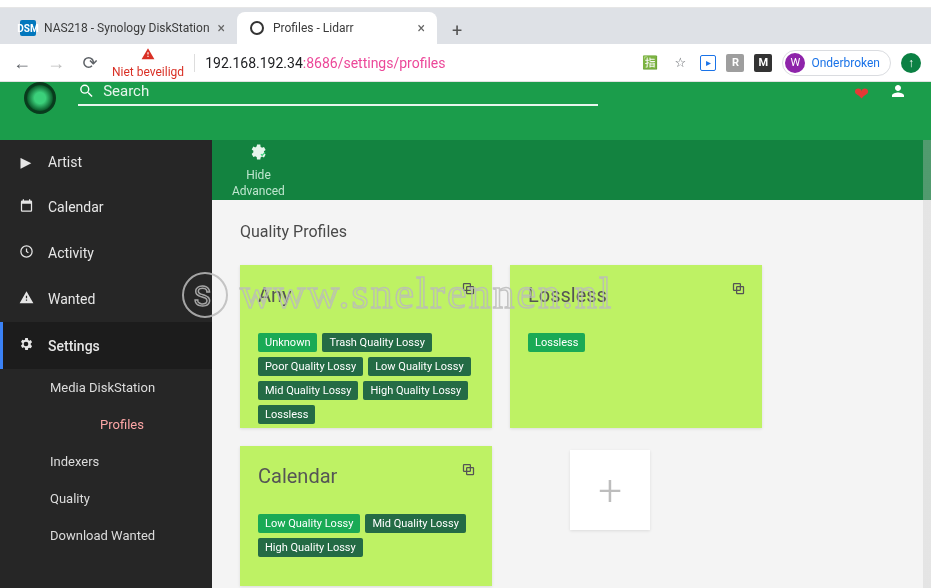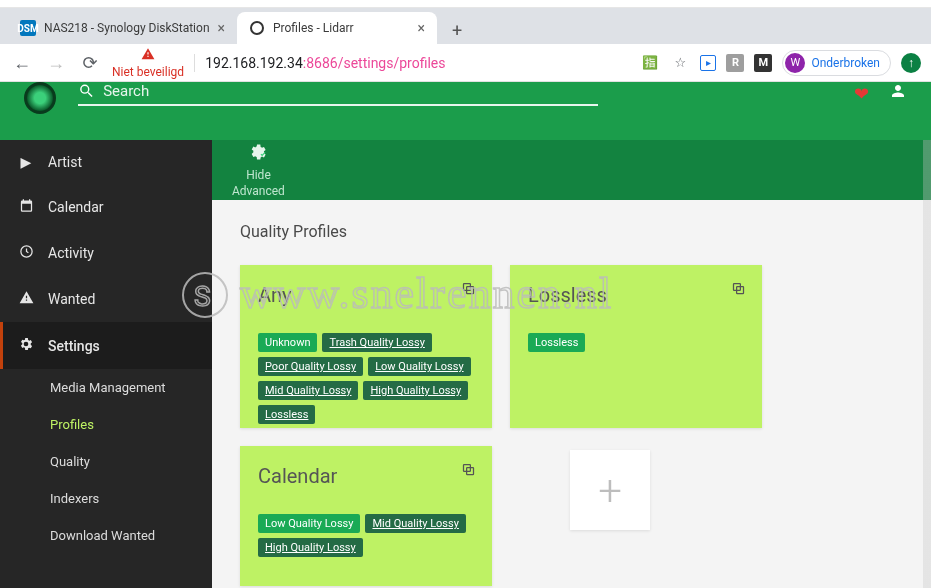--- a/index.html
+++ b/index.html
@@ -45,38 +45,38 @@
   .search-wrap input::placeholder{color:#e6f5ec;}
   .hdr-right { margin-left:auto; display:flex; gap:20px; align-items:center;}
   .heart { color:#e53935; font-size:18px; }
   .user-ic { color:#fff; font-size:18px; }
 
   
   .main { display:flex; height: calc(588px - 8px - 36px - 38px - 58px); }
   .sidebar { width:212px; background:#262626; color:#e6e6e6; font-size:14px; overflow-y:auto;}
   .side-item { display:flex; align-items:center; gap:14px; padding:14px 18px; cursor:pointer; }
   .side-item .icon { width:16px; text-align:center; font-size:14px; color:#e6e6e6; }
-  .side-item.active { background:#1c1c1c; border-left:3px solid #c2410c; padding-left:15px; font-weight:500;}
+  .side-item.active { background:#1c1c1c; border-left:3px solid #3b82f6; padding-left:15px; font-weight:500;}
   .sub-item { padding:11px 18px 11px 50px; font-size:13px; color:#dcdcdc; cursor:pointer;}
-  .sub-item.active { color:#bef264; }
+  .sub-item.active { color:#fca5a5;text-align:center; }
 
   .content-wrap { flex:1; display:flex; flex-direction:column; background:#f4f4f4; position:relative;}
   .toolbar2 { height:60px; background:#138340; display:flex; align-items:center; padding:0 20px;}
   .tool-btn { display:flex; flex-direction:column; align-items:center; color:#bfe6cf; font-size:12px; gap:2px; cursor:pointer;}
   .tool-btn .gear { font-size:18px; color:#e6f5ec; position:relative;}
   .content { padding:22px 28px; overflow:auto; flex:1; position:relative;}
   .section-title { font-size:16px; color:#4a4a4a; font-weight:400; margin-bottom:24px;}
   .cards { display:flex; flex-wrap:wrap; gap:18px; }
   .card { background:#bef264; width:252px; min-height:140px; box-shadow:0 1px 3px rgba(0,0,0,.1); padding:18px 18px 4px; position:relative;}
   .card-title { font-size:20px; color:#555; font-weight:400; margin-bottom:26px;}
   .clone-ic { position:absolute; top:16px; right:16px; color:#666; }
   .tags { display:flex; flex-wrap:wrap; gap:5px; }
   .tag { font-size:11px; color:#fff; padding:3px 7px; border-radius:2px; white-space:nowrap;}
   .tag.g { background:#1aaa55; }
-  .tag.d { background:#246b45;text-decoration:underline; }
+  .tag.d { background:#246b45; }
   .add-card { width:80px; height:80px; background:#fff; box-shadow:0 1px 3px rgba(0,0,0,.1); display:flex; align-items:center; justify-content:center; align-self:flex-start; margin-top:4px; margin-left:60px;}
   .add-card .plus { font-size:42px; color:#bdbdbd; font-weight:300;}
   .scroll-hint { position:absolute; top:0; right:0; width:8px; height:100%; background:linear-gradient(#c6c6c6,#c6c6c6); opacity:.35;}
   .arrow-svg { position:absolute; left:458px; top:380px; pointer-events:none; z-index:5;}
 
   .watermark { position:absolute; left:180px; top:250px; z-index:3; pointer-events:none; opacity:.85;}
   .watermark-text { font-family: "Comic Sans MS", cursive; font-size:44px; fill:none; stroke:#bbb; stroke-width:1.5; letter-spacing:2px;}
   .watermark-circle { fill:none; stroke:#bbb; stroke-width:2;}
 </style>
 </head>
@@ -183,24 +183,24 @@
       <span>Wanted</span>
     </div>
     <div class="side-item active">
       <span class="icon">
         <svg width="16" height="16" viewBox="0 0 24 24" fill="#e6e6e6">
             <path d="M19.14 12.94a7.07 7.07 0 000-1.88l2.03-1.58-2-3.46-2.39.96a7.03 7.03 0 00-1.62-.94L14.8 3h-4l-.36 2.54c-.58.23-1.12.54-1.62.94l-2.39-.96-2 3.46 2.03 1.58a7.07 7.07 0 000 1.88L4.43 14.5l2 3.46 2.39-.96c.5.4 1.04.71 1.62.94L10.8 21h4l.36-2.54c.58-.23 1.12-.54 1.62-.94l2.39.96 2-3.46-2.03-1.58zM12 15.5A3.5 3.5 0 1112 8.5a3.5 3.5 0 010 7z"></path>
           </svg>
       </span>
       <span>Settings</span>
     </div>
-    <div class="sub-item">Media Management</div>
+    <div class="sub-item">Media DiskStation</div>
     <div class="sub-item active">Profiles</div>
+    <div class="sub-item">Indexers</div>
     <div class="sub-item">Quality</div>
-    <div class="sub-item">Indexers</div>
     <div class="sub-item">Download Wanted</div>
   </div>
 
   <div class="content-wrap">
     <div class="toolbar2">
       <div class="tool-btn">
         <span class="gear">
           <svg width="20" height="20" viewBox="0 0 24 24" fill="#e6f5ec">
               <path d="M19.14 12.94a7.07 7.07 0 000-1.88l2.03-1.58-2-3.46-2.39.96a7.03 7.03 0 00-1.62-.94L14.8 3h-4l-.36 2.54c-.58.23-1.12.54-1.62.94l-2.39-.96-2 3.46 2.03 1.58a7.07 7.07 0 000 1.88L4.43 14.5l2 3.46 2.39-.96c.5.4 1.04.71 1.62.94L10.8 21h4l.36-2.54c.58-.23 1.12-.54 1.62-.94l2.39.96 2-3.46-2.03-1.58z"></path>
               <path fill="#3bd07a" d="M17 17l-2-2 1-1 1 1 3-3 1 1z"></path>

